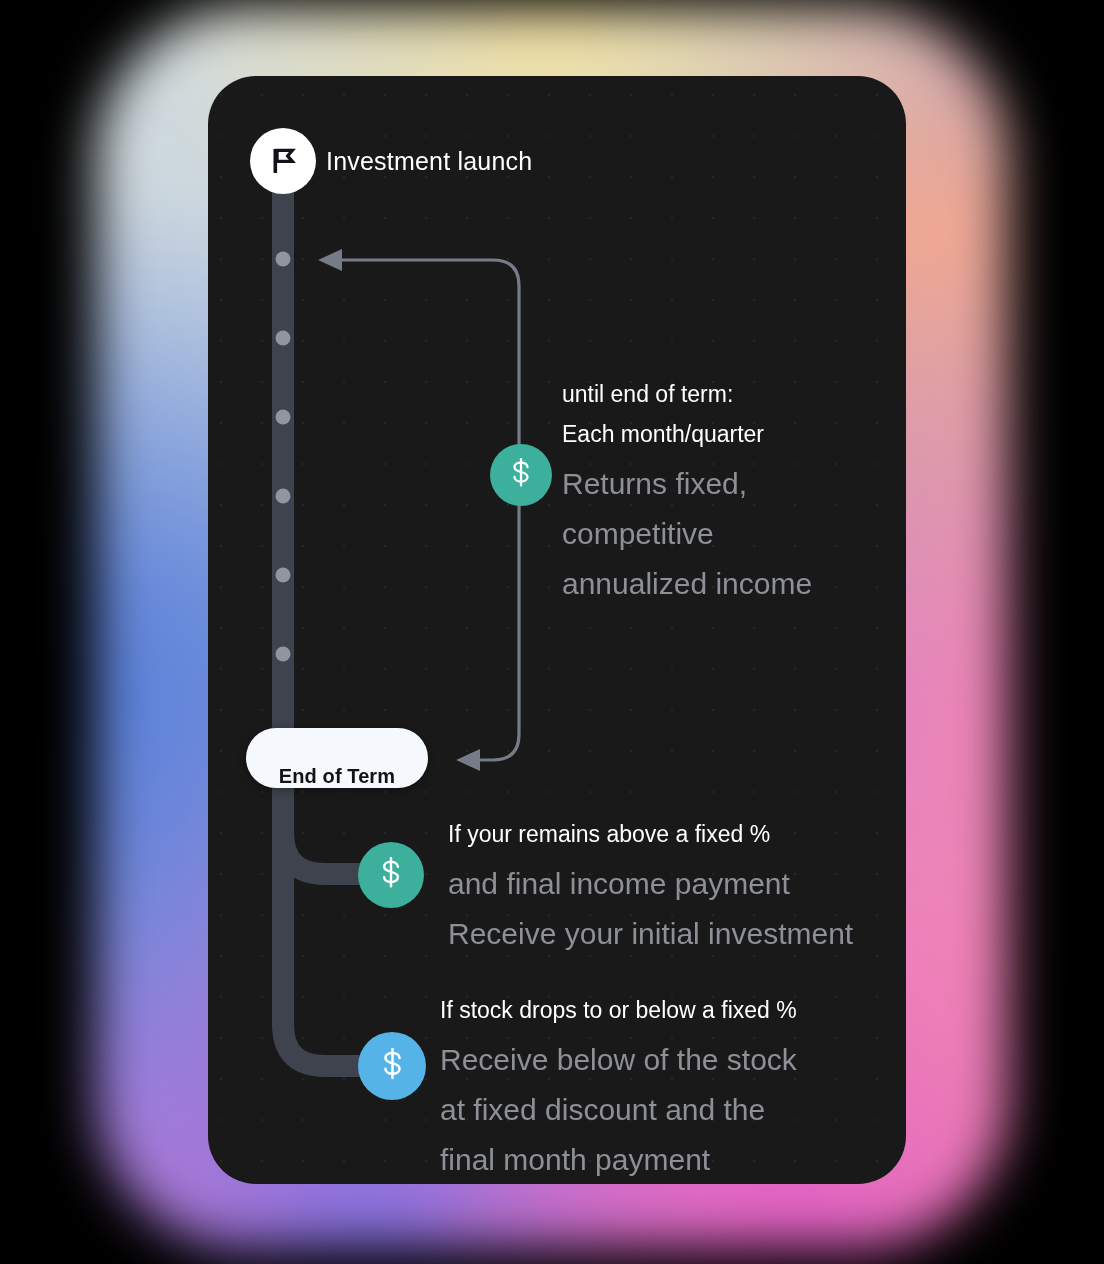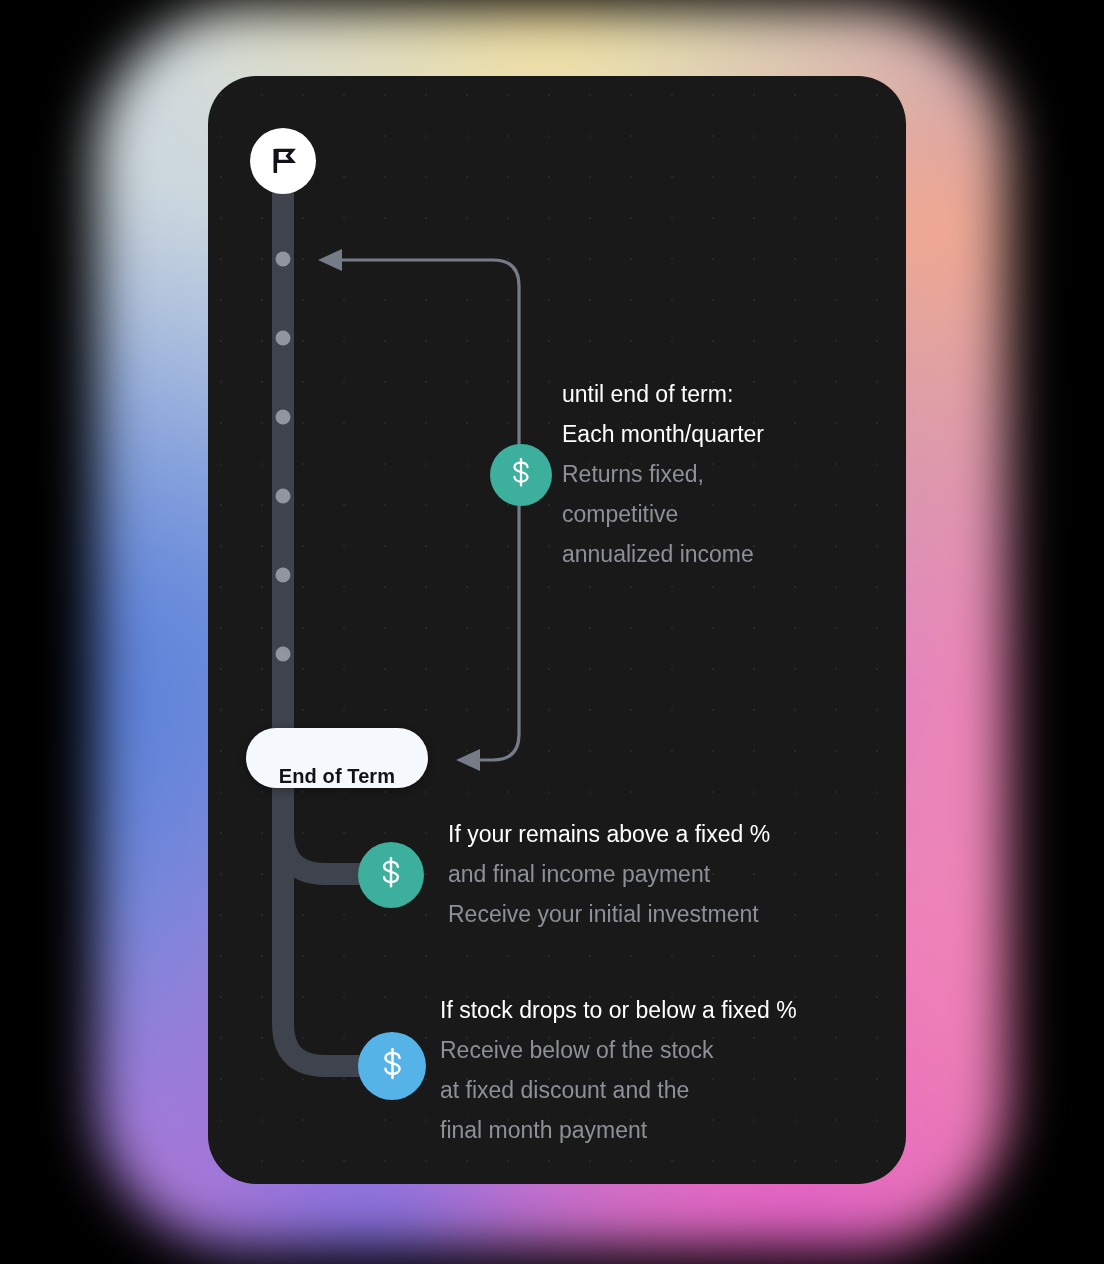--- a/index.html
+++ b/index.html
@@ -133,24 +133,25 @@
 
   
   .block { position: absolute; }
   .block .title {
     font-size: 23px;
     color: #ffffff;
     line-height: 40px;
     white-space: nowrap;
   }
   .block .sub {
-    font-size: 23px;
+    font-size: 30px;
     color: #8d9096;
     line-height: 40px;
     white-space: nowrap;
+    margin-top: 10px;
   }
   .block-1 { left: 354px; top: 298px; }
   .block-2 { left: 240px; top: 738px; }
   .block-3 { left: 232px; top: 914px; }
 </style>
 </head>
 <body>
 
 <div id="stage">
 
@@ -181,20 +182,21 @@
 
       <path d="M 75 700 L 75 948 Q 75 990 117 990 L 160 990" fill="none" stroke="#3e434d" stroke-width="22" stroke-linecap="butt"></path>
     </svg>
 
     <div class="flag-badge">
       <svg width="34" height="34" viewBox="0 0 34 34">
         <rect x="7.5" y="5" width="3.6" height="24" rx="0.4" fill="#12131a"></rect>
         <path d="M11.1 6.4 H26.4 L21.6 11.9 L26.4 17.4 H11.1 Z" fill="none" stroke="#12131a" stroke-width="3.2" stroke-linejoin="miter"></path>
       </svg>
     </div>
+    <div class="header-title">Investment launch</div>
 
     <div class="coin coin-1" style="background:#3cb09c">
       <svg width="30" height="34" viewBox="0 0 30 34">
         <path d="M21.5 9.2 C21.5 6.3 18.6 4.6 15 4.6 C11.4 4.6 8.5 6.3 8.5 9.0
                  C8.5 11.8 11.4 13.1 15 14.0 C18.6 14.9 21.5 16.2 21.5 19.0
                  C21.5 21.9 18.6 23.6 15 23.6 C11.4 23.6 8.5 21.9 8.5 19.0" fill="none" stroke="#ffffff" stroke-width="2.3" stroke-linecap="round"></path>
         <line x1="15" y1="0.8" x2="15" y2="27.6" stroke="#ffffff" stroke-width="2.3" stroke-linecap="round"></line>
       </svg>
     </div>
     <div class="block block-1">

